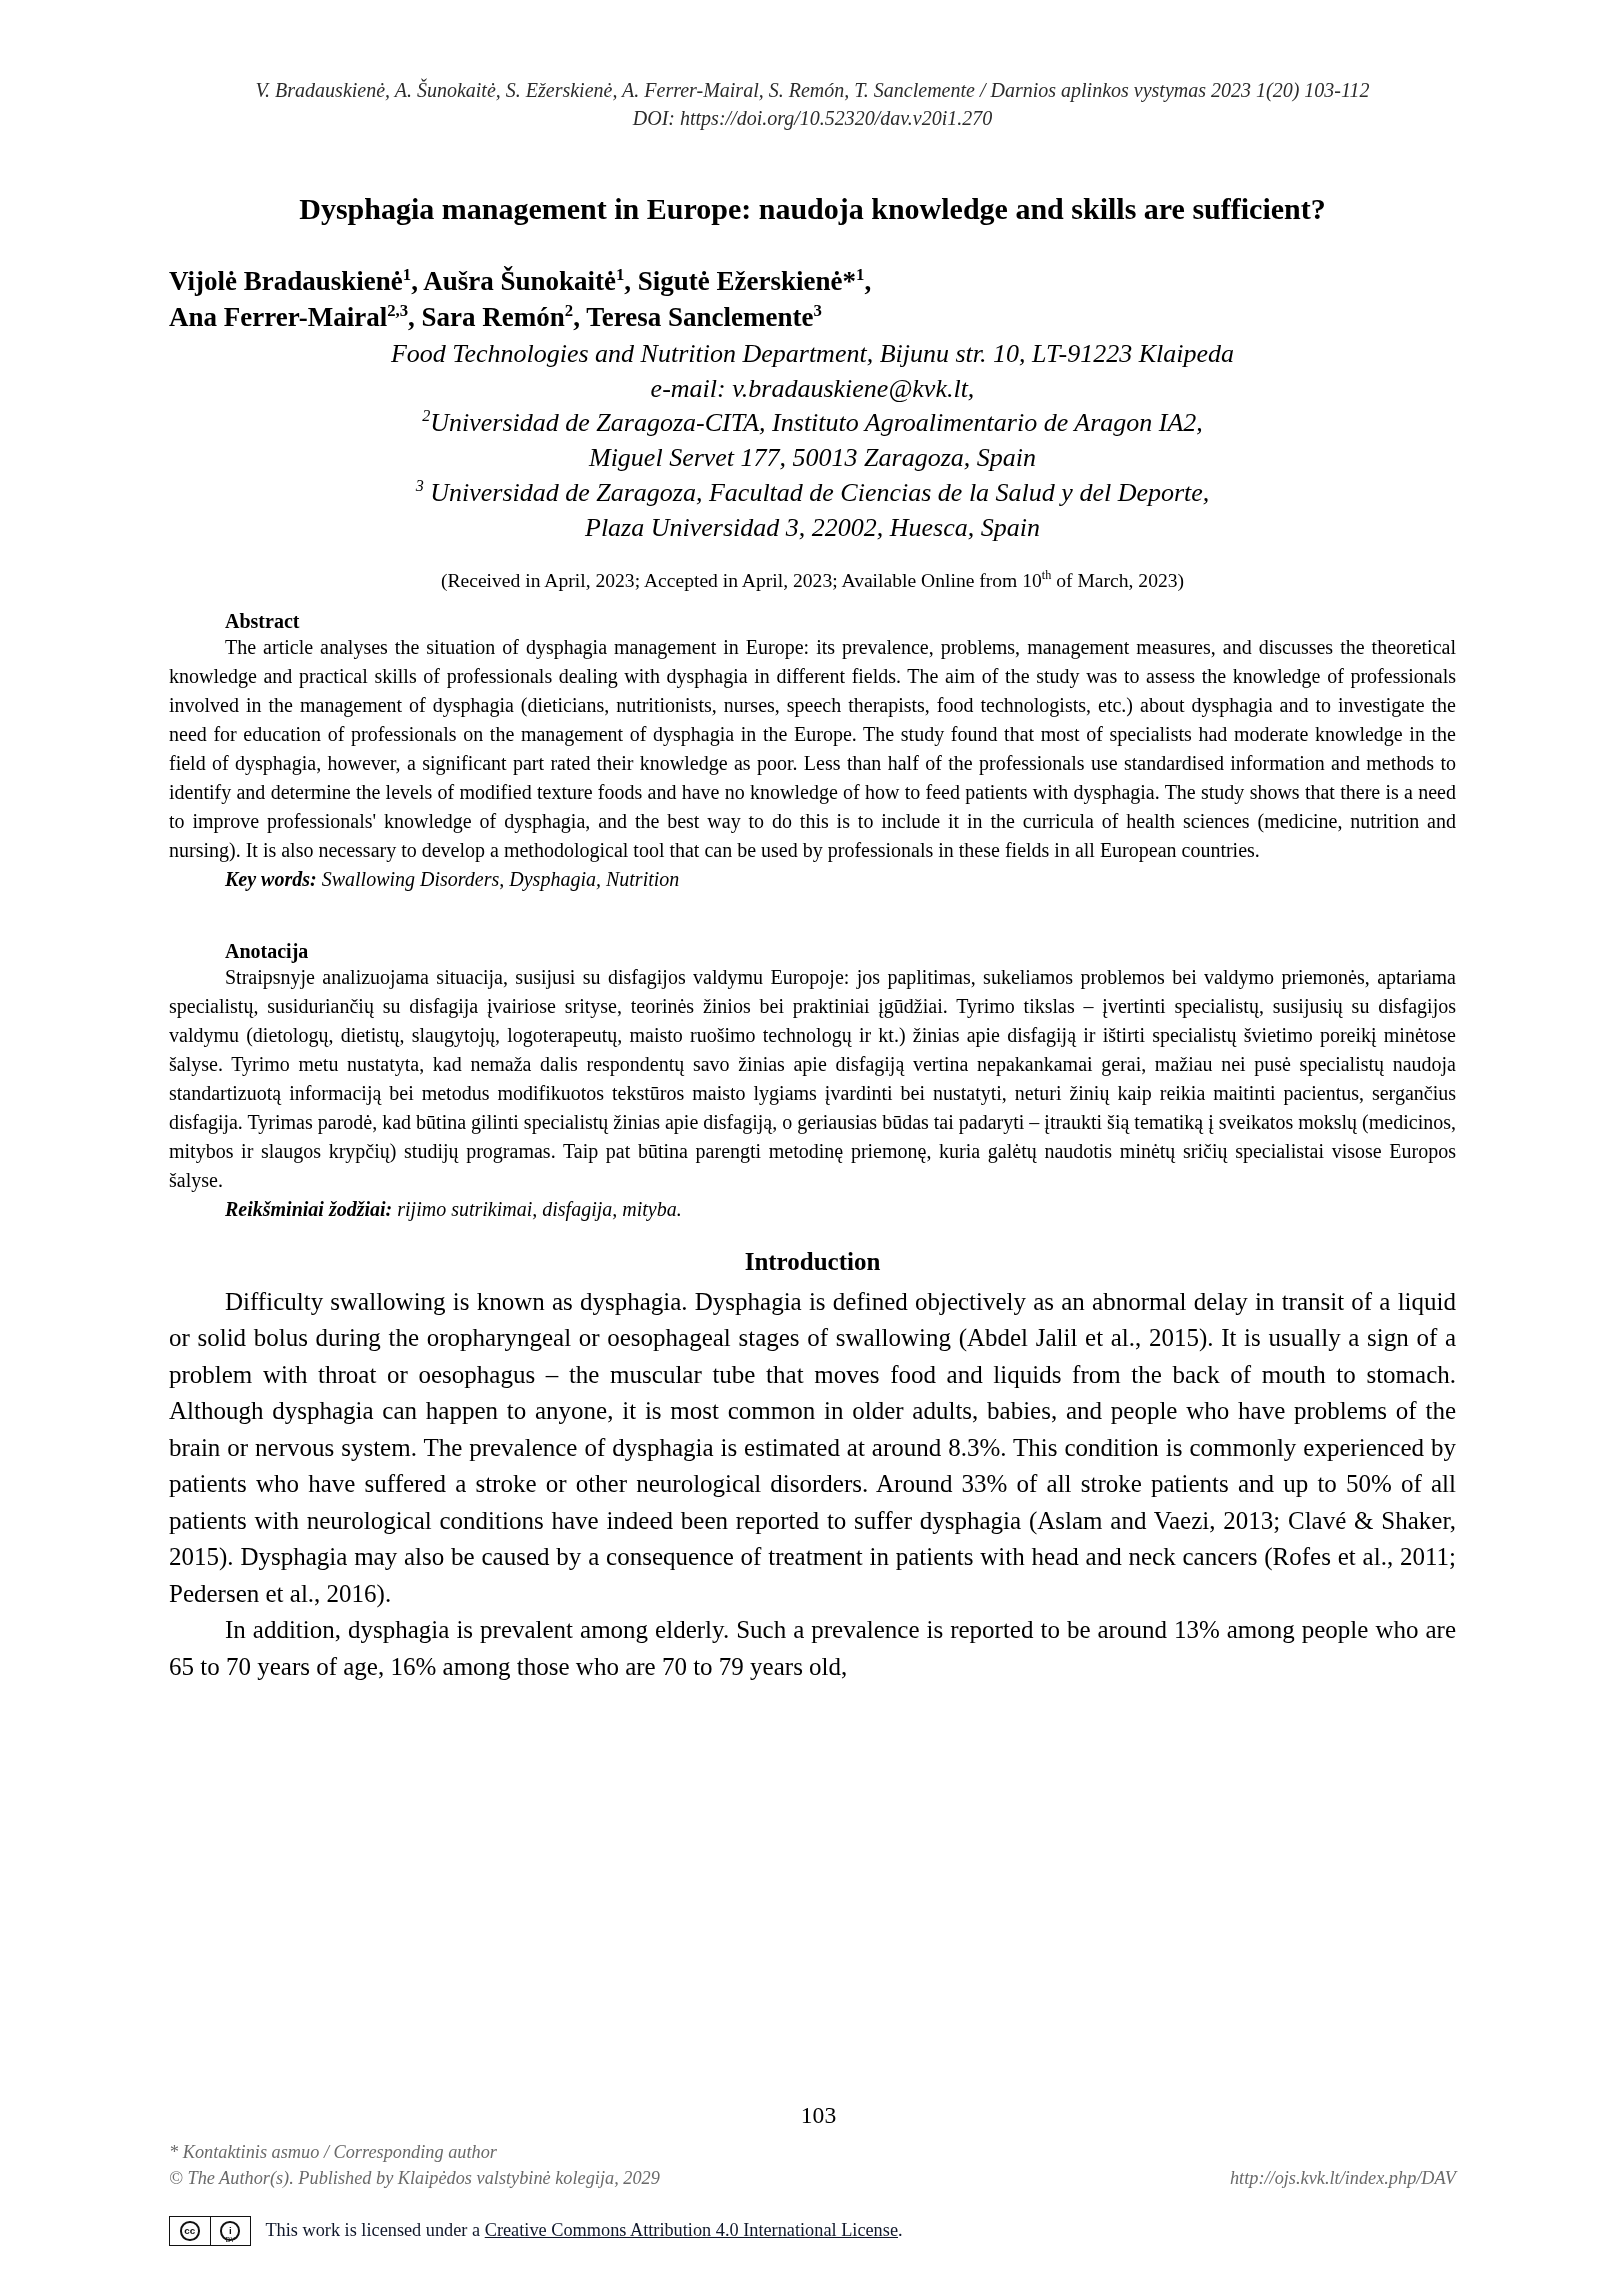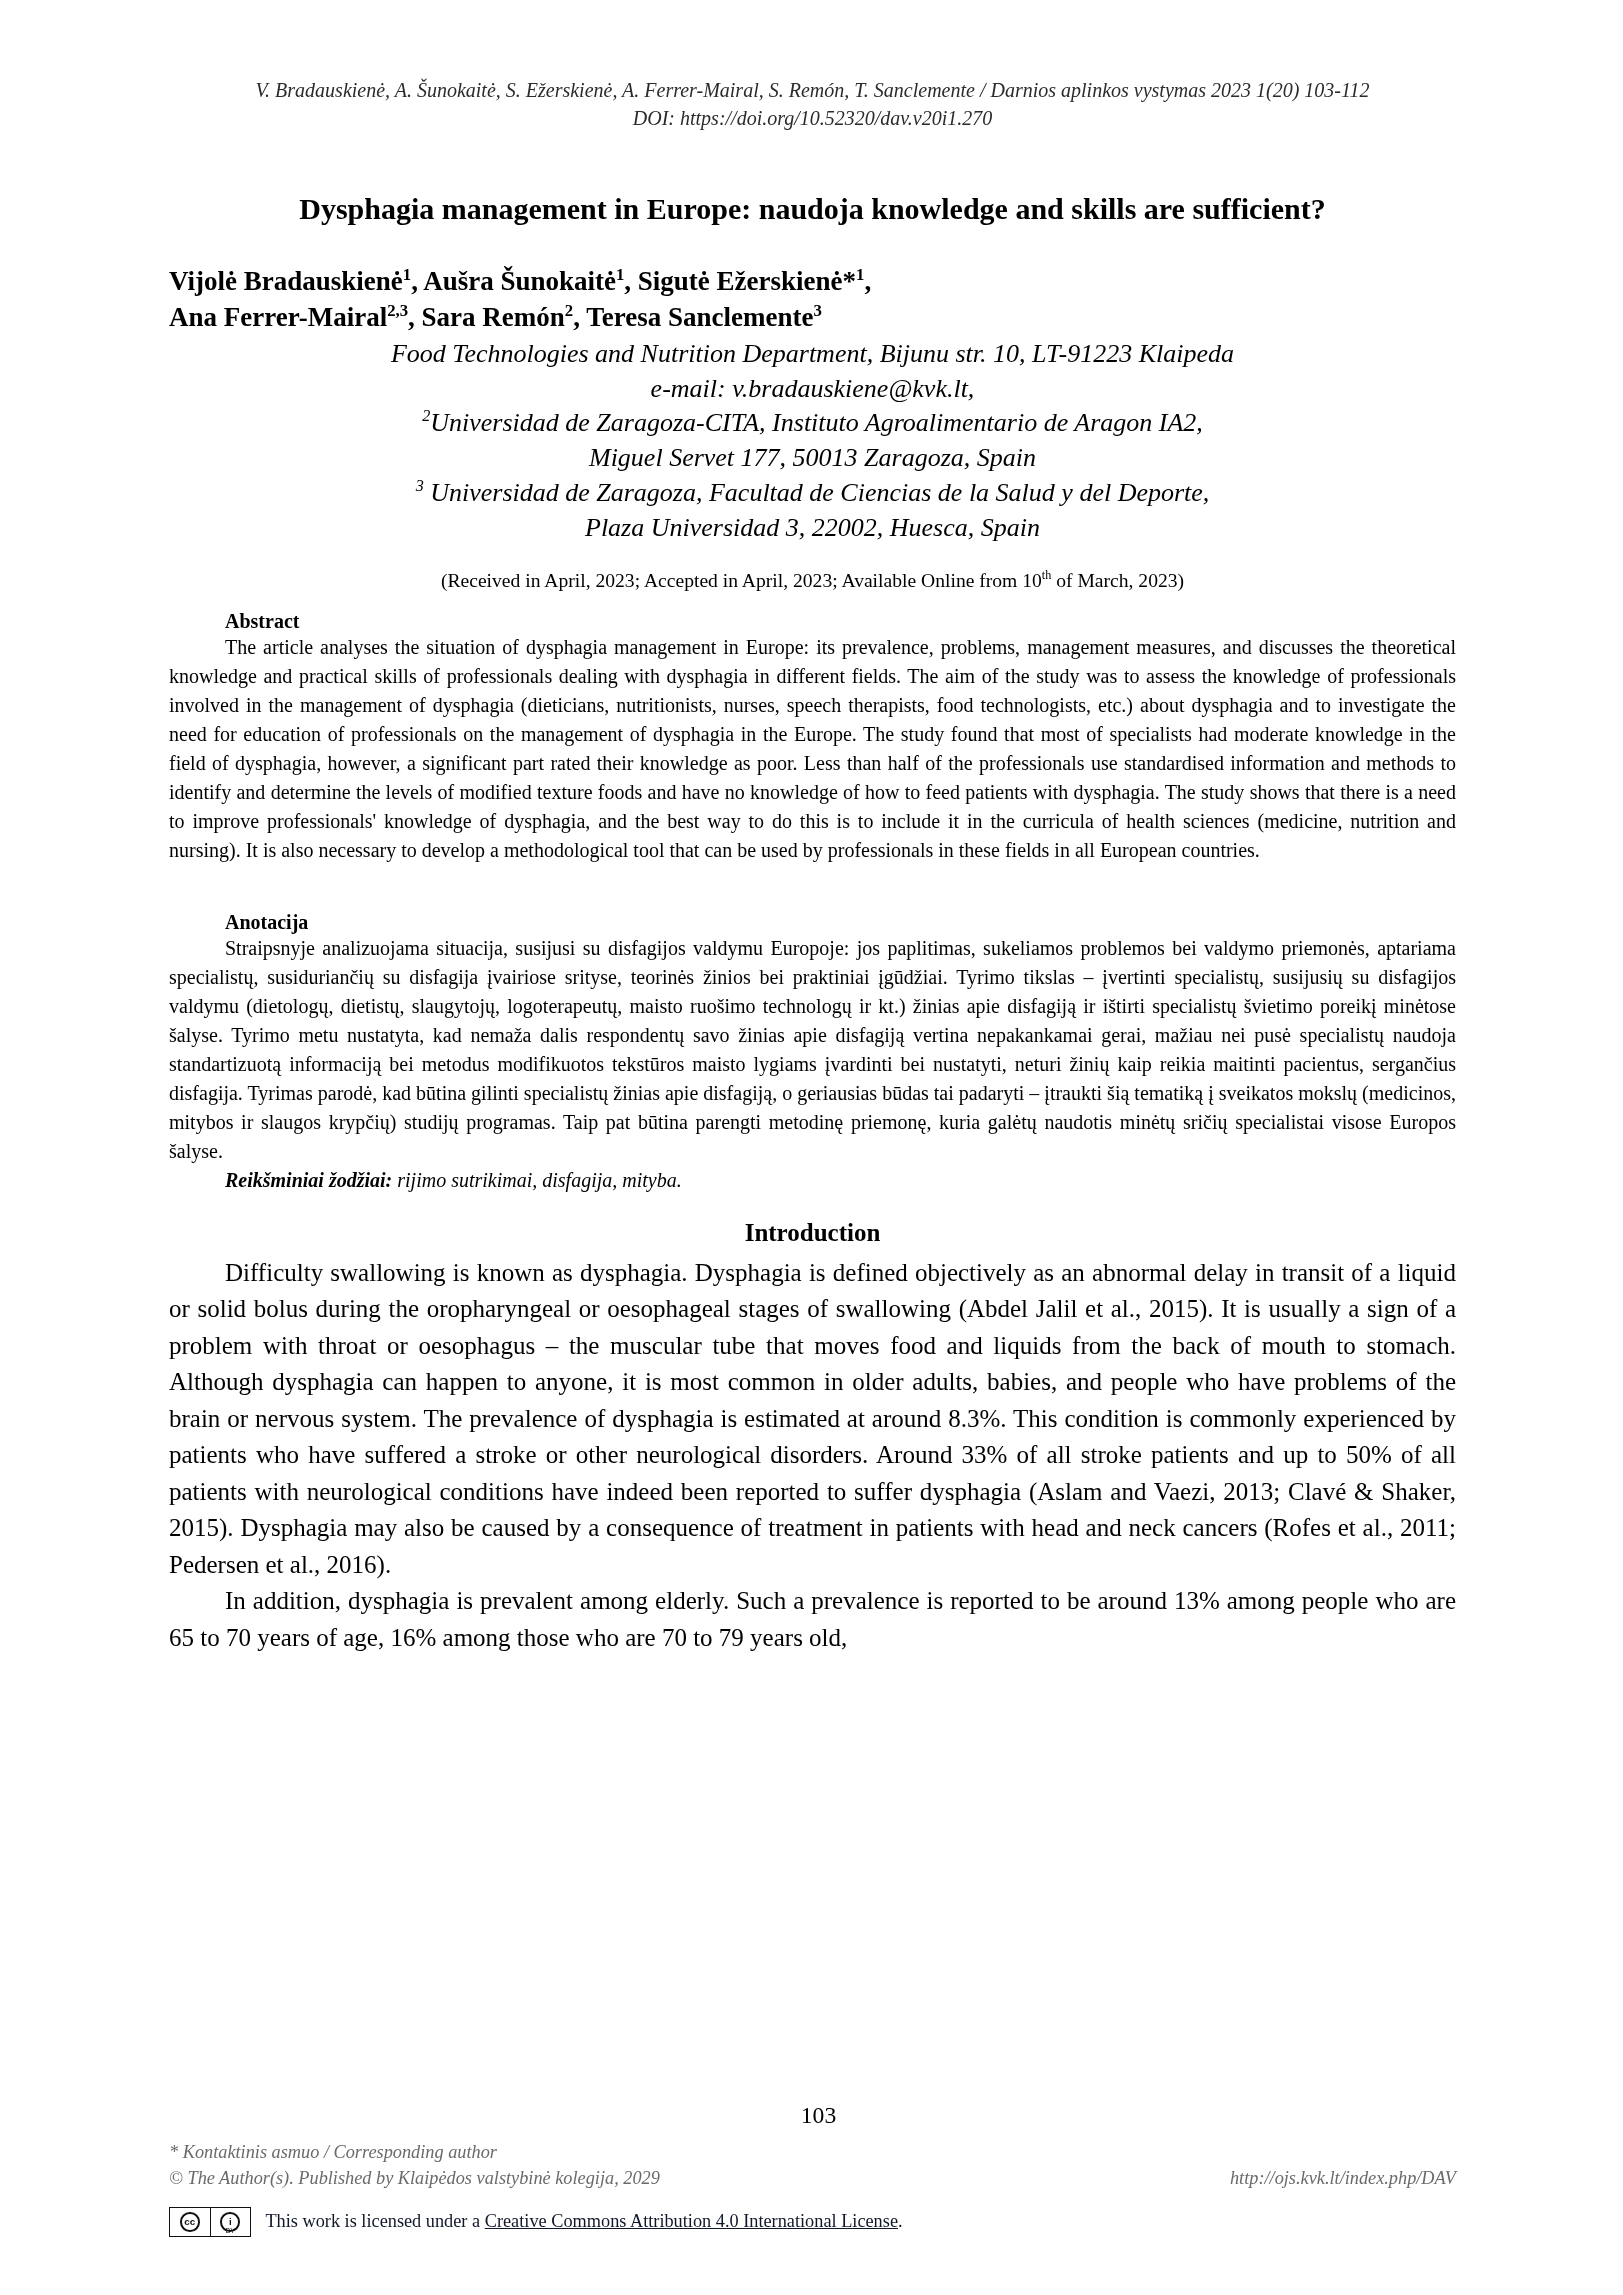--- a/index.html
+++ b/index.html
@@ -140,21 +140,21 @@
     color: #6a6a6a;
   }
   .footer-row {
     display: flex;
     justify-content: space-between;
     align-items: baseline;
   }
   .license-row {
     display: flex;
     align-items: center;
-    margin-top: 15px;
+    margin-top: 24px;
   }
   .cc-badge {
     position: relative;
     width: 80px;
     height: 28px;
     border: 1.3px solid #111;
     background: #ffffff;
     flex: 0 0 auto;
     display: flex;
     align-items: stretch;
@@ -229,20 +229,21 @@
       <span class="aff"><sup>2</sup><span>Universidad de Zaragoza-CITA, Instituto Agroalimentario de Aragon IA2,</span></span>
       <span class="aff">Miguel Servet 177, 50013 Zaragoza, Spain</span>
       <span class="aff"><sup>3</sup><span> Universidad de Zaragoza, Facultad de Ciencias de la Salud y del Deporte,</span></span>
       <span class="aff">Plaza Universidad 3, 22002, Huesca, Spain</span>
     </div>
 
     <div class="dates"><span>(Received in April, 2023; Accepted in April, 2023; Available Online from 10</span><sup>th</sup><span> of March, 2023)</span></div>
 
     <div class="sec-head">Abstract</div>
     <p class="small-para">The article analyses the situation of dysphagia management in Europe: its prevalence, problems, management measures, and discusses the theoretical knowledge and practical skills of professionals dealing with dysphagia in different fields. The aim of the study was to assess the knowledge of professionals involved in the management of dysphagia (dieticians, nutritionists, nurses, speech therapists, food technologists, etc.) about dysphagia and to investigate the need for education of professionals on the management of dysphagia in the Europe. The study found that most of specialists had moderate knowledge in the field of dysphagia, however, a significant part rated their knowledge as poor. Less than half of the professionals use standardised information and methods to identify and determine the levels of modified texture foods and have no knowledge of how to feed patients with dysphagia. The study shows that there is a need to improve professionals' knowledge of dysphagia, and the best way to do this is to include it in the curricula of health sciences (medicine, nutrition and nursing). It is also necessary to develop a methodological tool that can be used by professionals in these fields in all European countries.</p>
+    <p class="kw"><b>Key words:</b><span> Swallowing Disorders, Dysphagia, Nutrition</span></p>
 
     <div class="block-gap"></div>
 
     <div class="sec-head">Anotacija</div>
     <p class="small-para">Straipsnyje analizuojama situacija, susijusi su disfagijos valdymu Europoje: jos paplitimas, sukeliamos problemos bei valdymo priemonės, aptariama specialistų, susiduriančių su disfagija įvairiose srityse, teorinės žinios bei praktiniai įgūdžiai. Tyrimo tikslas – įvertinti specialistų, susijusių su disfagijos valdymu (dietologų, dietistų, slaugytojų, logoterapeutų, maisto ruošimo technologų ir kt.) žinias apie disfagiją ir ištirti specialistų švietimo poreikį minėtose šalyse. Tyrimo metu nustatyta, kad nemaža dalis respondentų savo žinias apie disfagiją vertina nepakankamai gerai, mažiau nei pusė specialistų naudoja standartizuotą informaciją bei metodus modifikuotos tekstūros maisto lygiams įvardinti bei nustatyti, neturi žinių kaip reikia maitinti pacientus, sergančius disfagija. Tyrimas parodė, kad būtina gilinti specialistų žinias apie disfagiją, o geriausias būdas tai padaryti – įtraukti šią tematiką į sveikatos mokslų (medicinos, mitybos ir slaugos krypčių) studijų programas. Taip pat būtina parengti metodinę priemonę, kuria galėtų naudotis minėtų sričių specialistai visose Europos šalyse.</p>
     <p class="kw"><b>Reikšminiai žodžiai:</b><span> rijimo sutrikimai, disfagija, mityba.</span></p>
 
     <h2 class="main-head">Introduction</h2>
     <p class="body-para">Difficulty swallowing is known as dysphagia. Dysphagia is defined objectively as an abnormal delay in transit of a liquid or solid bolus during the oropharyngeal or oesophageal stages of swallowing (Abdel Jalil et al., 2015). It is usually a sign of a problem with throat or oesophagus – the muscular tube that moves food and liquids from the back of mouth to stomach. Although dysphagia can happen to anyone, it is most common in older adults, babies, and people who have problems of the brain or nervous system. The prevalence of dysphagia is estimated at around 8.3%. This condition is commonly experienced by patients who have suffered a stroke or other neurological disorders. Around 33% of all stroke patients and up to 50% of all patients with neurological conditions have indeed been reported to suffer dysphagia (Aslam and Vaezi, 2013; Clavé &amp; Shaker, 2015). Dysphagia may also be caused by a consequence of treatment in patients with head and neck cancers (Rofes et al., 2011; Pedersen et al., 2016).</p>
     <p class="body-para">In addition, dysphagia is prevalent among elderly. Such a prevalence is reported to be around 13% among people who are 65 to 70 years of age, 16% among those who are 70 to 79 years old,</p>

